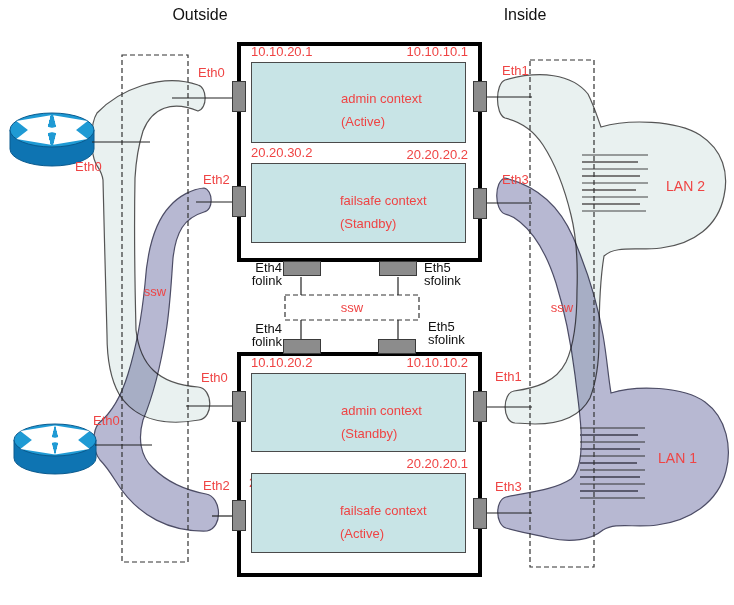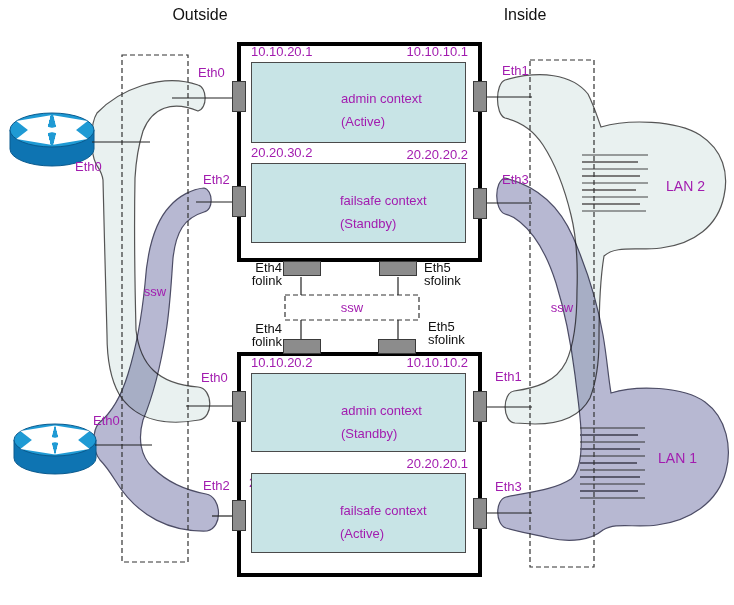--- a/index.html
+++ b/index.html
@@ -2,21 +2,21 @@
 <html><head>
 <meta charset="utf-8">
 <style>
   html,body{margin:0;padding:0;background:#fff;}
   .stage{
     position:relative;width:734px;height:605px;background:#fff;overflow:hidden;
     font-family:"Liberation Sans",sans-serif;color:#111;
   }
   .stage svg{position:absolute;left:0;top:0;}
   .abs{position:absolute;}
-  .lbl{position:absolute;font-size:13px;line-height:14px;white-space:nowrap;color:#a21caf;}
+  .lbl{position:absolute;font-size:13px;line-height:14px;white-space:nowrap;color:#ef4444;}
   .lbl-lg{position:absolute;font-size:16px;line-height:18px;white-space:nowrap;color:#111;}
   .center{text-align:center;}
   .right{text-align:right;}
   .sp-box{
     position:absolute;border:4px solid #000;background:#fff;box-sizing:border-box;
   }
   .ctx-box{
     position:absolute;background:#c8e4e6;border:1px solid #4a4a4a;box-sizing:border-box;
   }
   .port{

